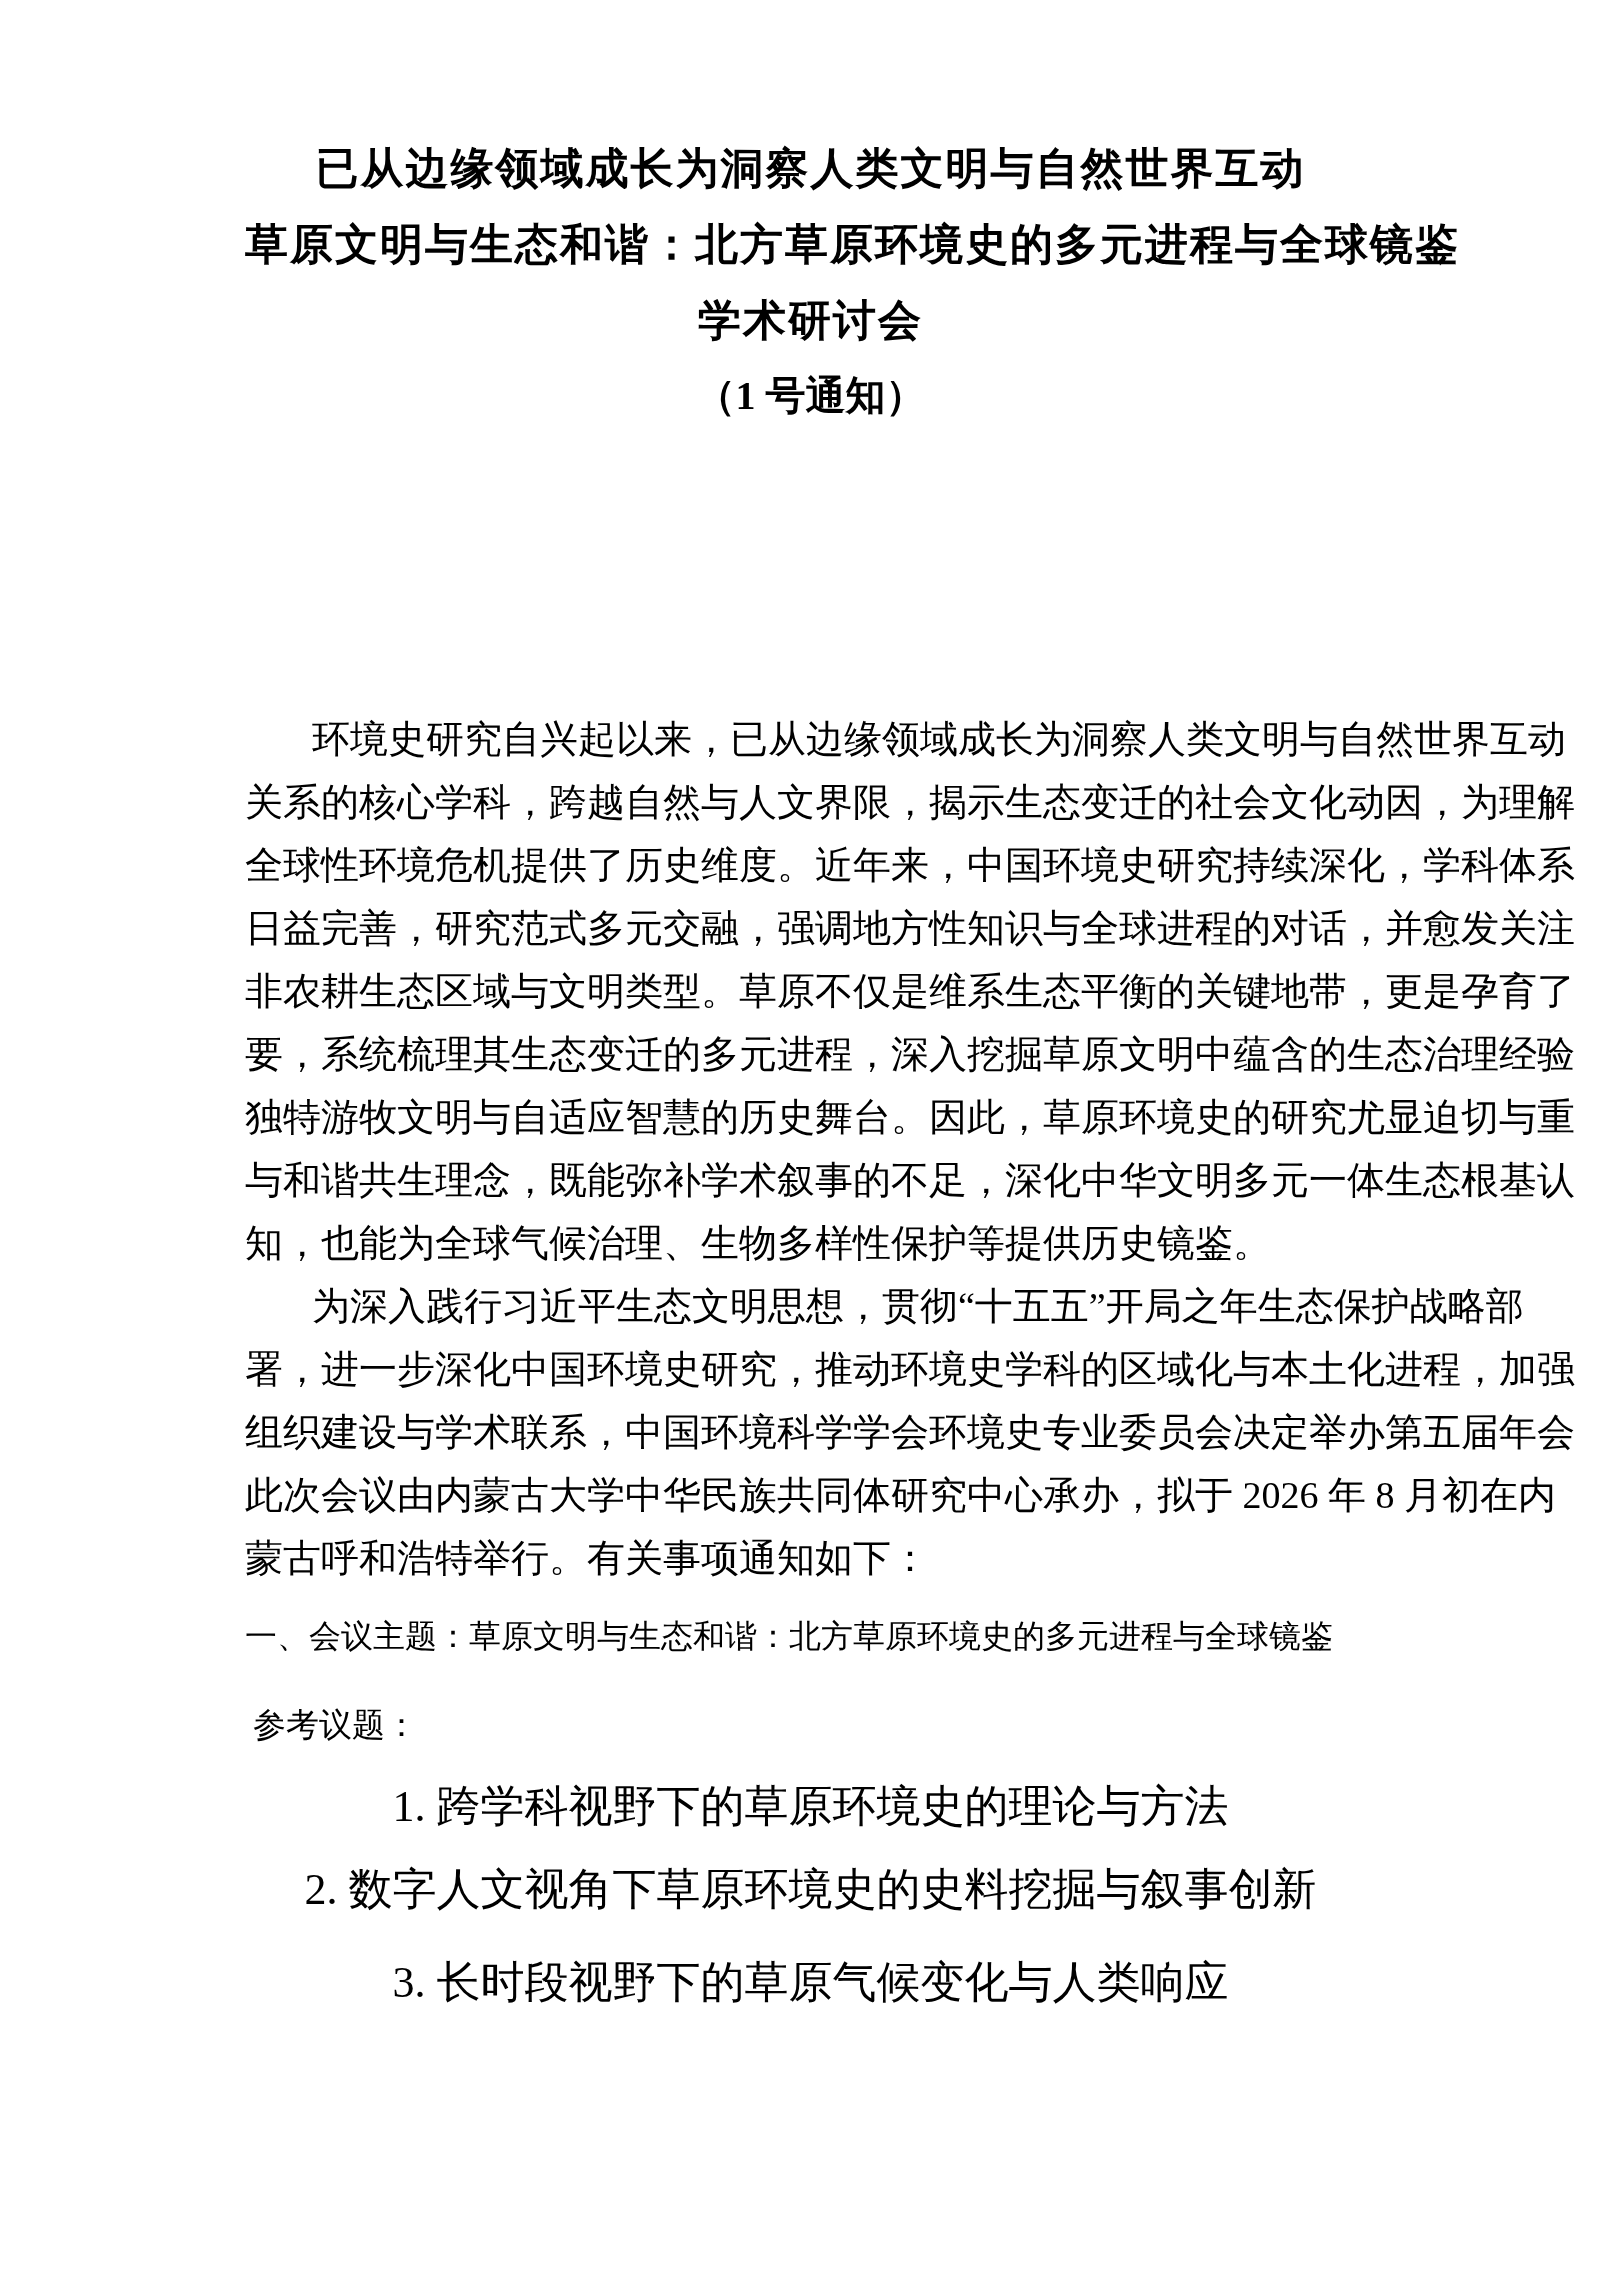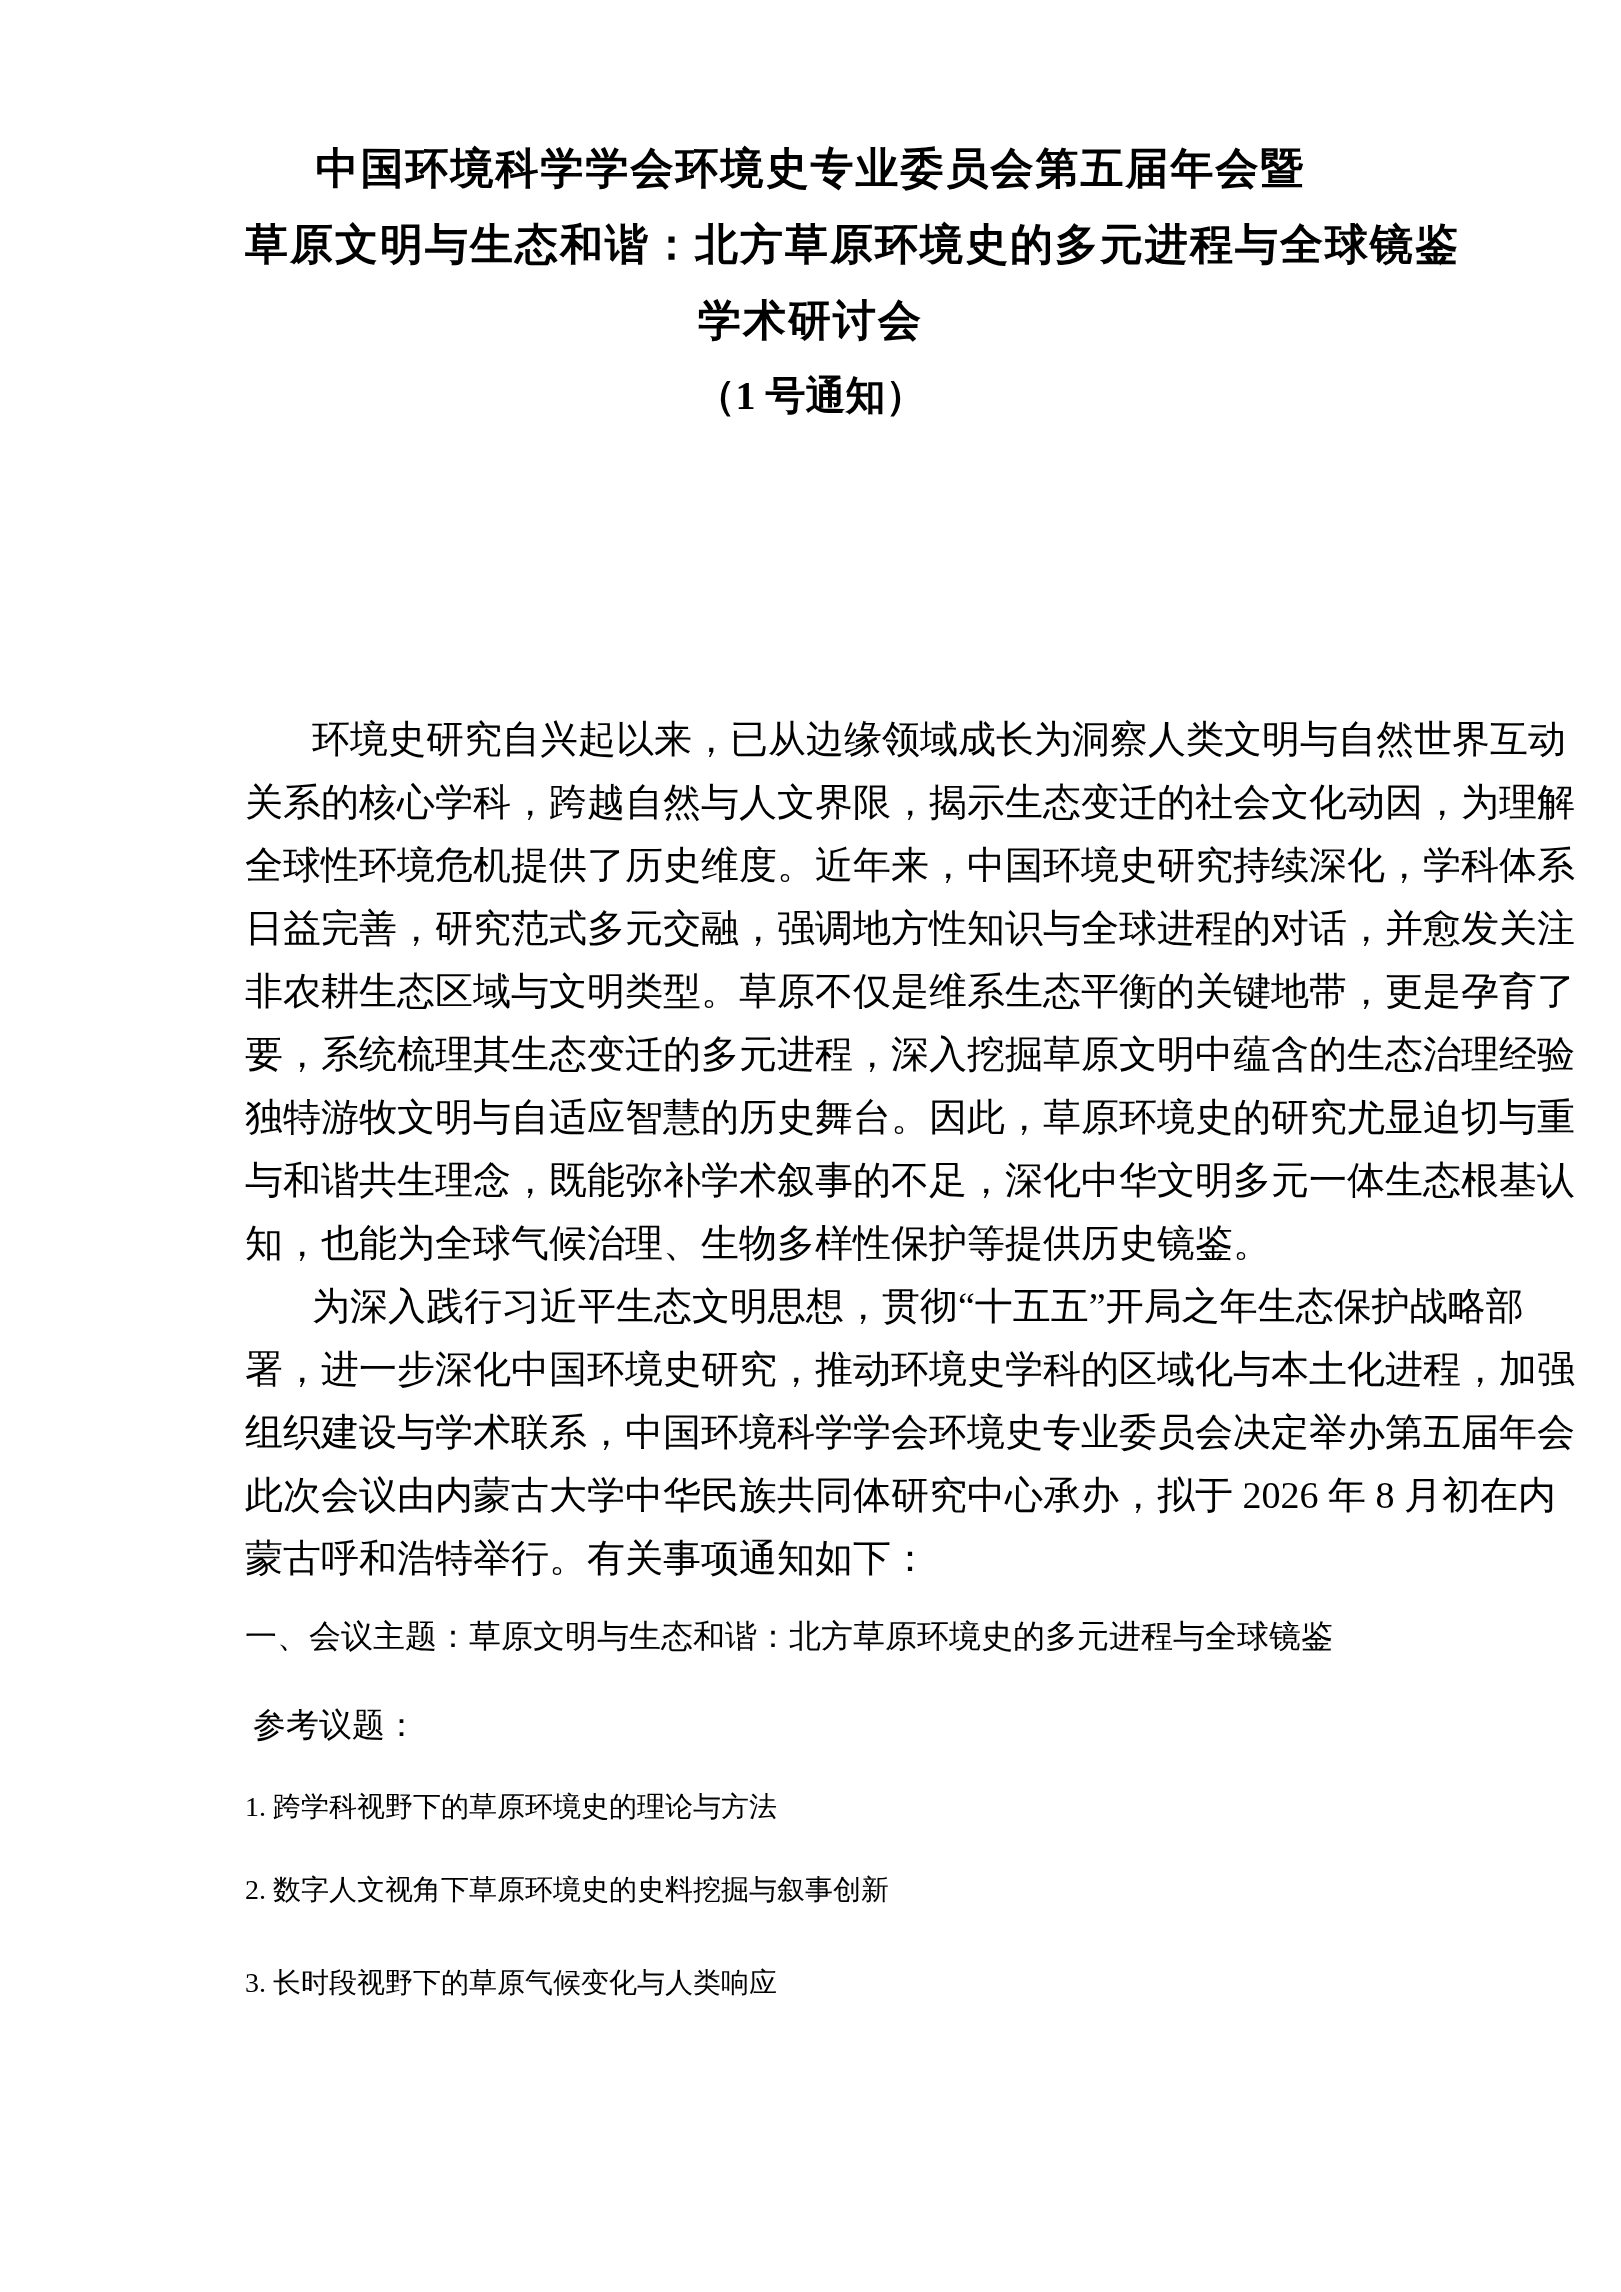--- a/index.html
+++ b/index.html
@@ -61,34 +61,35 @@
   }
   .topics-label {
     margin-top: 25.5px;
     font-family: "Liberation Serif", serif;
     font-size: 33px;
     line-height: 63px;
     margin-left: 8px;
   }
   .topic-item {
     font-family: "Liberation Serif", serif;
-    font-size: 28px;
+    font-size: 44px;
     line-height: 63px;
+    text-align: center;
   }
   .topic-item.t1 { margin-top: 17.6px; }
   .topic-item.t2 { margin-top: 20.6px; }
   .topic-item.t3 { margin-top: 30px; }
 </style>
 </head>
 <body>
 
 <div class="page">
   <div class="content">
 
-    <div class="title-line">中国环境科学学会环境史专业委员会第五届年会暨</div>
+    <div class="title-line">已从边缘领域成长为洞察人类文明与自然世界互动</div>
     <div class="title-line">草原文明与生态和谐：北方草原环境史的多元进程与全球镜鉴</div>
     <div class="title-line">学术研讨会</div>
     <div class="notice-line">（1 号通知）</div>
 
     <div class="para">
       <div class="bodyline first">环境史研究自兴起以来，已从边缘领域成长为洞察人类文明与自然世界互动</div>
       <div class="bodyline">关系的核心学科，跨越自然与人文界限，揭示生态变迁的社会文化动因，为理解</div>
       <div class="bodyline">全球性环境危机提供了历史维度。近年来，中国环境史研究持续深化，学科体系</div>
       <div class="bodyline">日益完善，研究范式多元交融，强调地方性知识与全球进程的对话，并愈发关注</div>
       <div class="bodyline">非农耕生态区域与文明类型。草原不仅是维系生态平衡的关键地带，更是孕育了</div>

